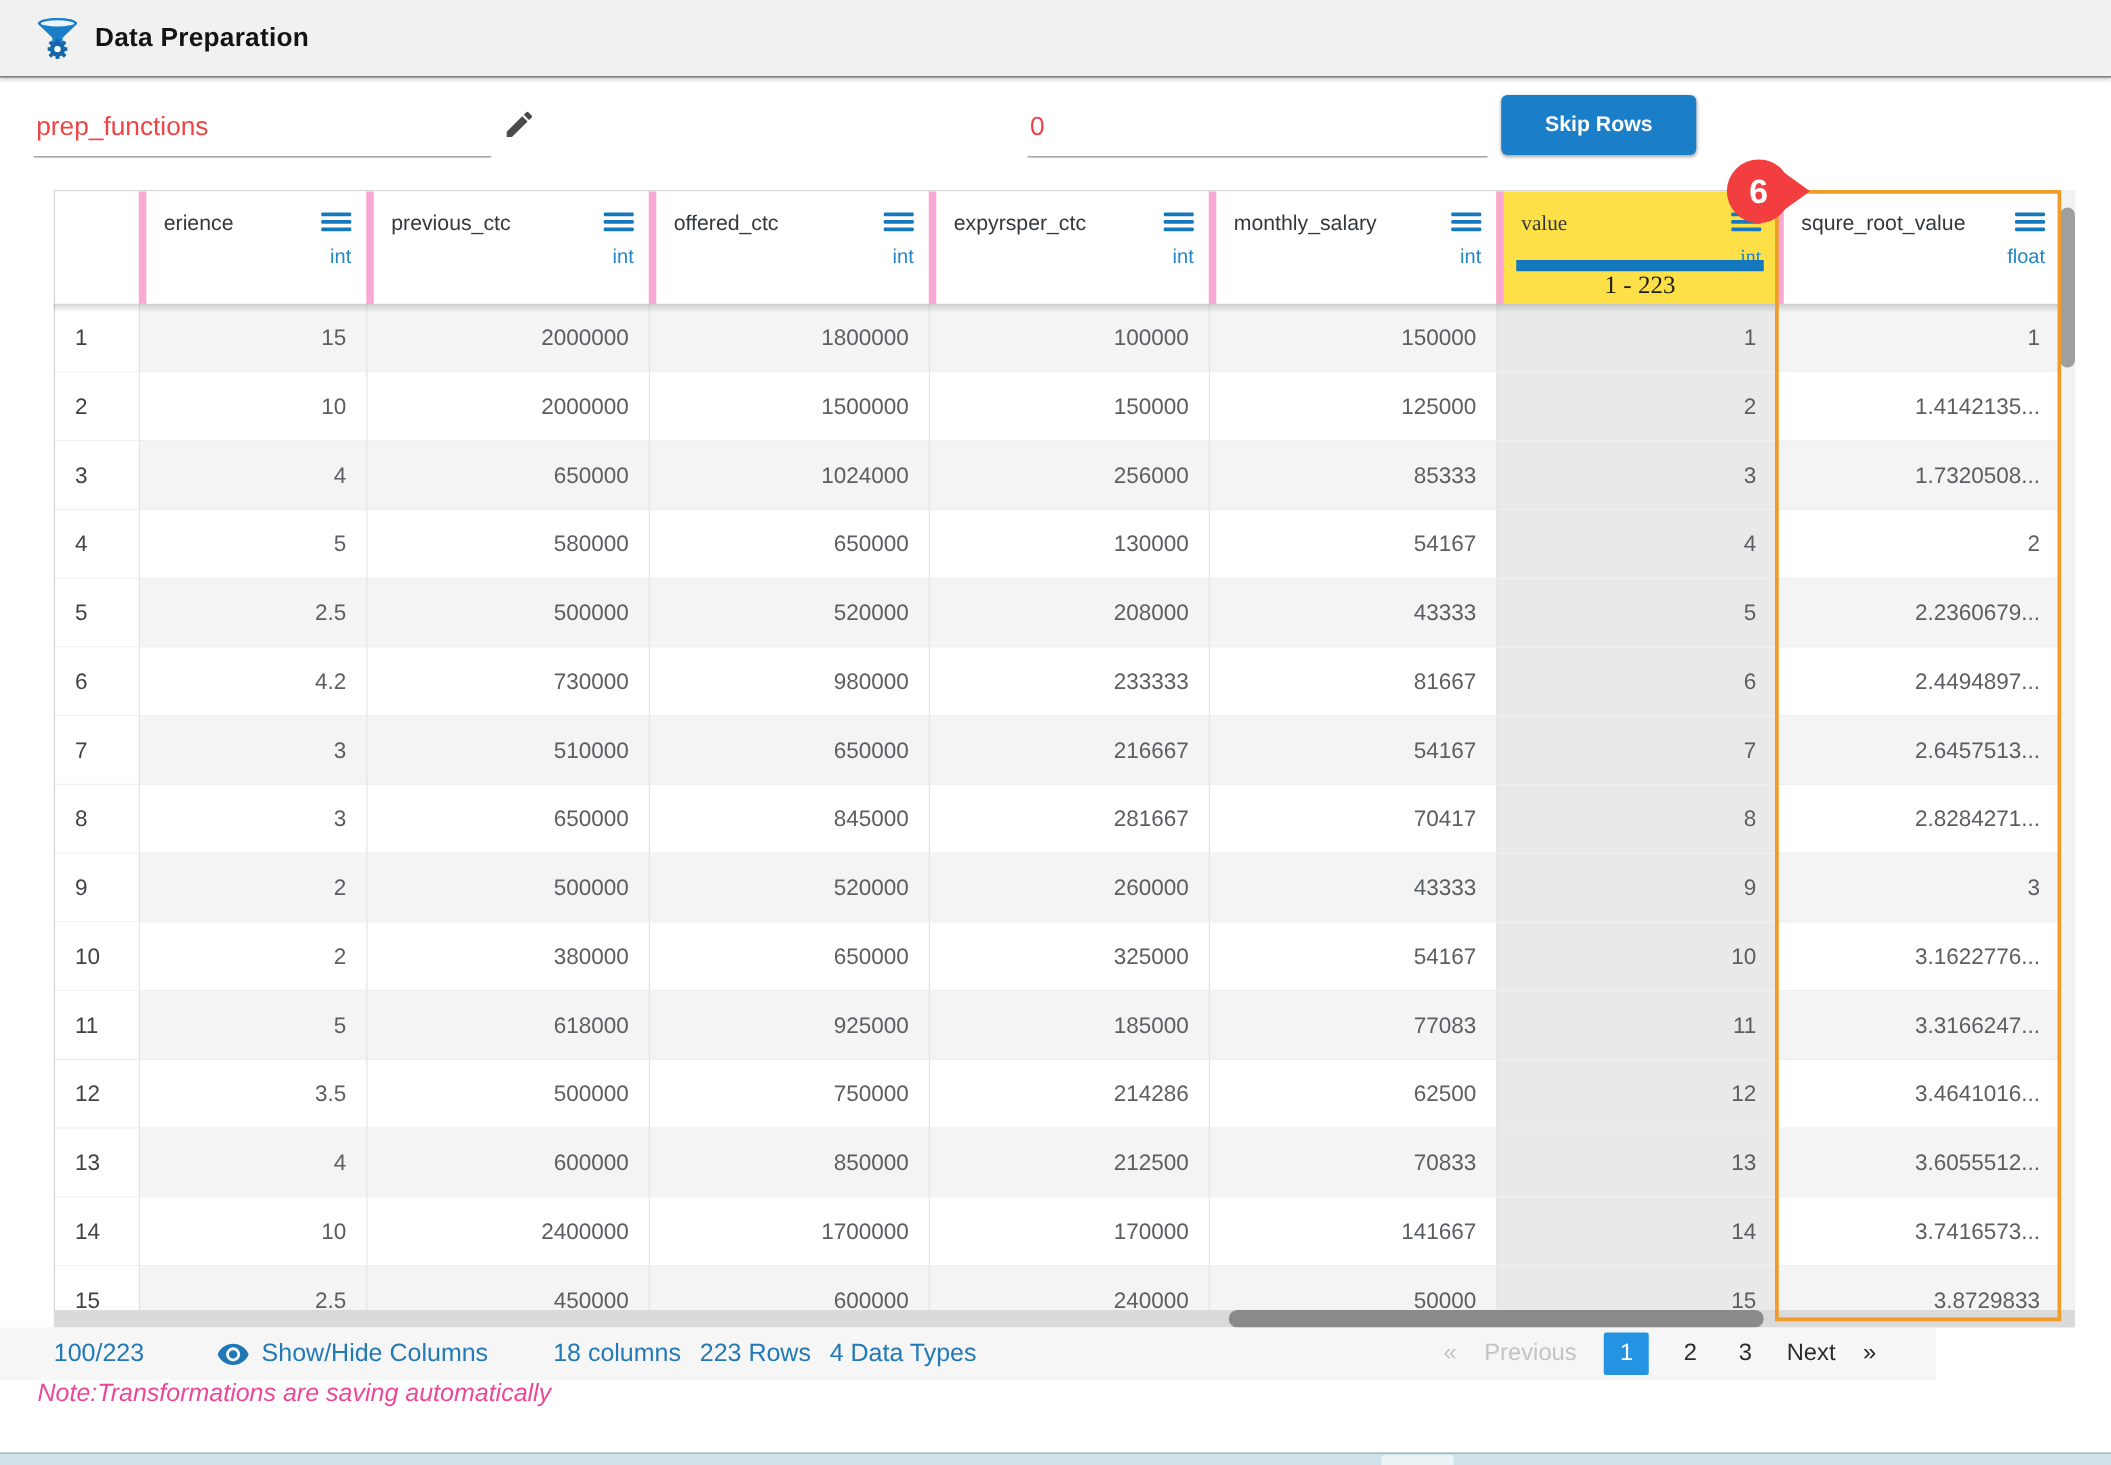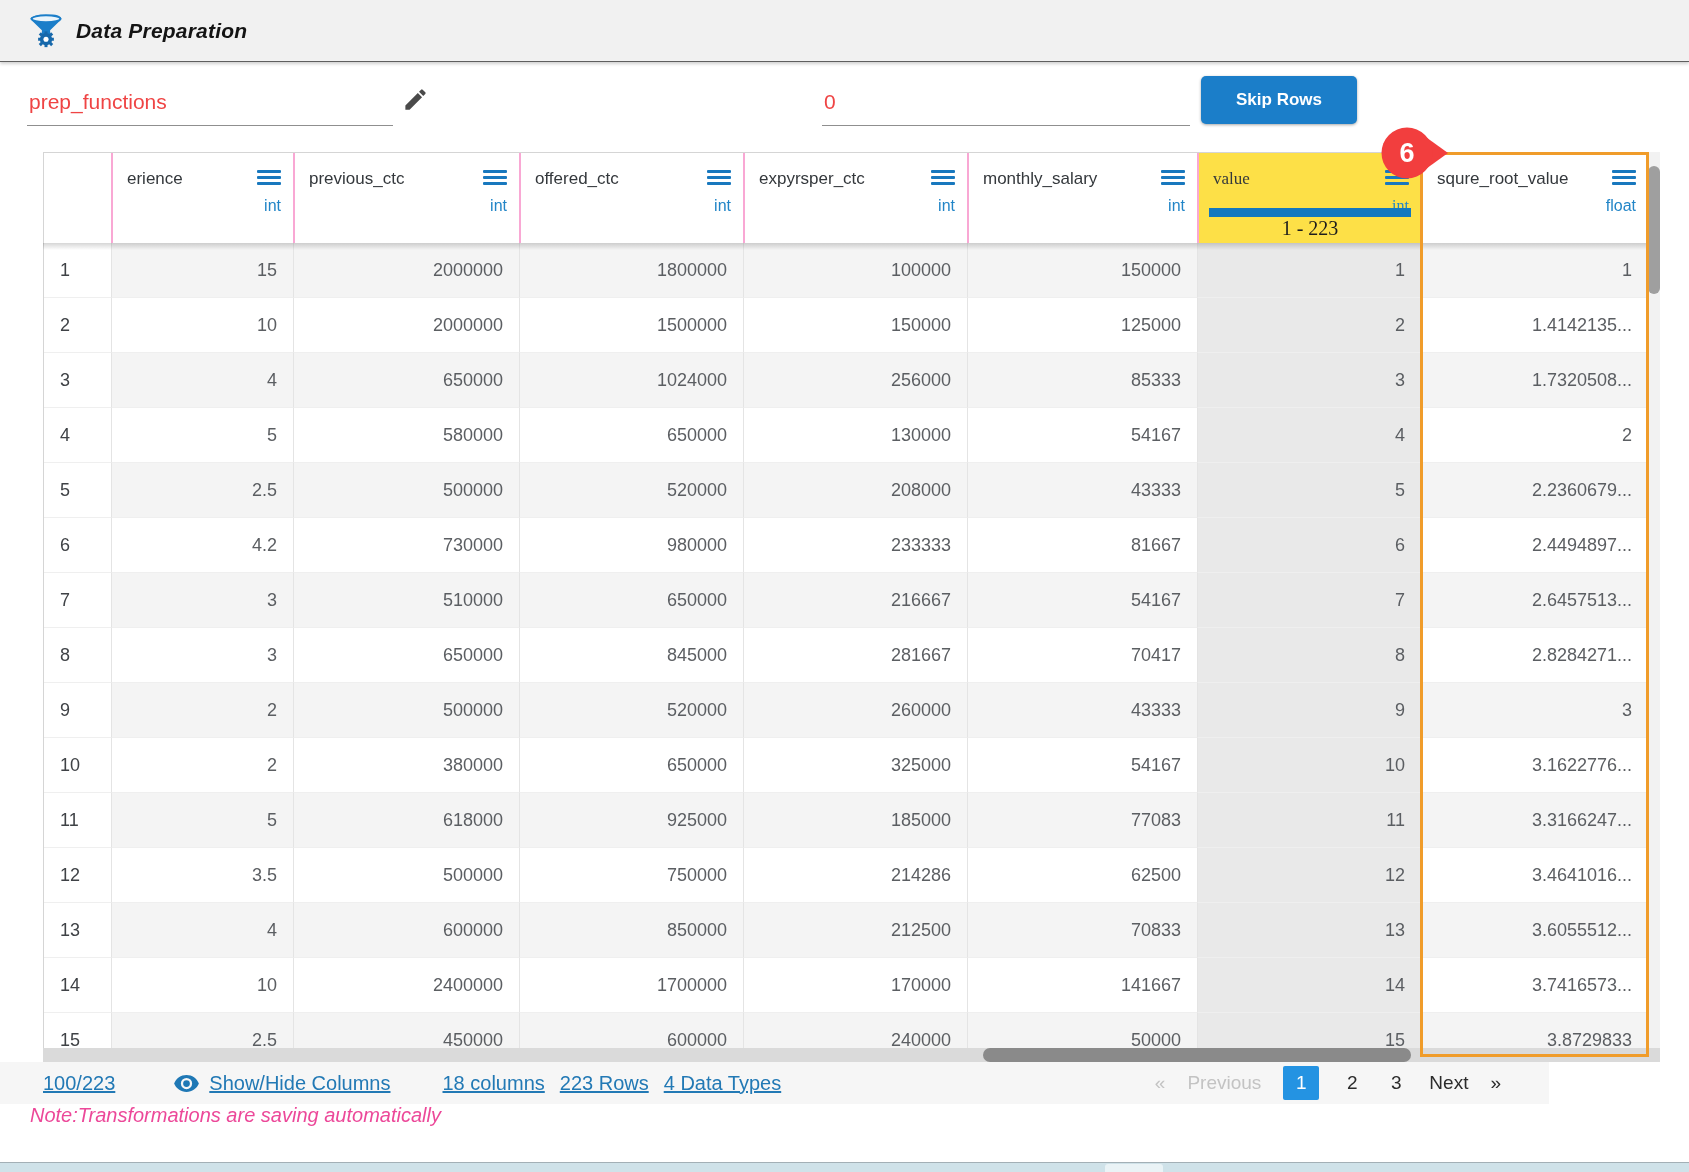--- a/index.html
+++ b/index.html
@@ -3,21 +3,21 @@
 <meta charset="utf-8">
 <style>
   * { margin:0; padding:0; box-sizing:border-box; }
   html,body { background:#fff; }
   body { font-family:"Liberation Sans","DejaVu Sans",sans-serif; }
   .screen { position:relative; width:1689px; height:1172px; background:#fff; overflow:hidden; }
 
   
   .appbar { position:absolute; left:0; top:0; width:1689px; height:62px; background:#f1f1f1;
             border-bottom:1px solid #5f5f5f; box-shadow:0 2px 3px rgba(0,0,0,.18);
-            display:flex; align-items:center; padding-left:28px; gap:12px; z-index:20;font-style:italic; }
+            display:flex; align-items:center; padding-left:28px; gap:12px; z-index:20; }
   .app-title { font-size:21px; font-weight:700; color:#141414; letter-spacing:.2px; }
 
   
   .txt-input { position:absolute; top:78px; height:48px; background:transparent; border:none;
                border-bottom:1px solid #8f8f8f; font-size:21px; color:#ef4444; outline:none;
                font-family:inherit; padding:0 2px; }
   .name-input { left:27px; width:366px; }
   .zero-input { left:822px; width:368px; }
   .pencil-btn { position:absolute; left:398px; top:84px; width:34px; height:34px; border:none;
                 background:transparent; cursor:pointer; }
@@ -25,21 +25,21 @@
               border:none; border-radius:5px; color:#fff; font-size:17px; font-weight:600;
               font-family:inherit; box-shadow:0 1px 3px rgba(0,0,0,.35); cursor:pointer; }
 
   
   .table-wrap { position:absolute; left:43px; top:152px; width:1617px; height:910px; }
   .grid-clip { position:absolute; left:0; top:0; width:1605px; height:896px; overflow:hidden;
                border:1px solid #d5d5d5; border-bottom:none; }
   table { border-collapse:separate; border-spacing:0; table-layout:fixed; width:1604px; }
   col.c-idx{width:67px;} col.c-0{width:182px;} col.c-1{width:226px;} col.c-2{width:224px;}
   col.c-3{width:224px;} col.c-4{width:230px;} col.c-5{width:224px;} col.c-6{width:227px;}
-  thead th { height:90px; background:#fff; position:relative; border-left:2px solid #f9a8d4;
+  thead th { height:90px; background:#fff; position:relative; border-left:6px solid #f9a8d4;
              font-weight:400; vertical-align:top; }
   thead th:first-child { border-left:none; }
   th .col-name { position:absolute; top:16px; left:14px; font-size:17px; color:#34383c; white-space:nowrap; }
   th .burger { position:absolute; top:17px; right:12px; width:24px; cursor:pointer; }
   th .burger i { display:block; height:3px; background:#1878be; margin-bottom:3px; border-radius:1px; }
   th .col-type { position:absolute; top:44px; right:12px; font-size:16px; color:#2285c7; }
   th.sel-col { background:#fde047;font-family:Liberation Serif, serif; }
   th .range-bar { position:absolute; left:10px; right:10px; top:55px; height:9px; background:#1478be; }
   th .range-txt { position:absolute; left:0; right:0; top:64px; text-align:center; font-size:20px; color:#1d1d1d; }
   .header-shadow { position:absolute; left:0; top:91px; width:1604px; height:7px; z-index:6;
@@ -55,21 +55,21 @@
                 border:3px solid #f09c2a; z-index:8; pointer-events:none; }
   .col-badge { position:absolute; left:1338px; top:-26px; width:68px; height:54px; z-index:9; }
 
   .vscroll { position:absolute; left:1605px; top:0; width:12px; height:896px; background:#f2f2f2; }
   .vthumb { position:absolute; left:0; top:14px; width:12px; height:128px; background:#9f9f9f; border-radius:7px; }
   .hscroll { position:absolute; left:0; top:896px; width:1617px; height:14px; background:#dadada; }
   .hthumb { position:absolute; left:940px; top:0; width:428px; height:14px; background:#8a8a8a; border-radius:7px; }
 
   
   .footbar { position:absolute; left:0; top:1062px; width:1549px; height:42px; background:#f6f6f6;
-             display:flex; align-items:center; color:#2279b5; font-size:20px;text-decoration:underline; }
+             display:flex; align-items:center; color:#2279b5; font-size:20px; }
   .footbar .count { margin-left:43px; }
   .showhide { display:flex; align-items:center; gap:9px; margin-left:58px; cursor:pointer; color:#2279b5; }
   .meta { margin-left:52px; display:flex; gap:15px; }
   .pager { position:absolute; right:48px; top:0; height:42px; display:flex; align-items:center; gap:22px;
            font-size:19px; color:#2c2c2c; }
   .pager .dim { color:#c3c3c3; }
   .pager .page { min-width:22px; text-align:center; cursor:pointer; }
   .pager .page.active { background:#2493e2; color:#fff; width:36px; height:34px; line-height:34px;
                         border-radius:2px; }
   .note { position:absolute; left:30px; top:1104px; font-size:20px; color:#ec4899;font-style:italic; }

